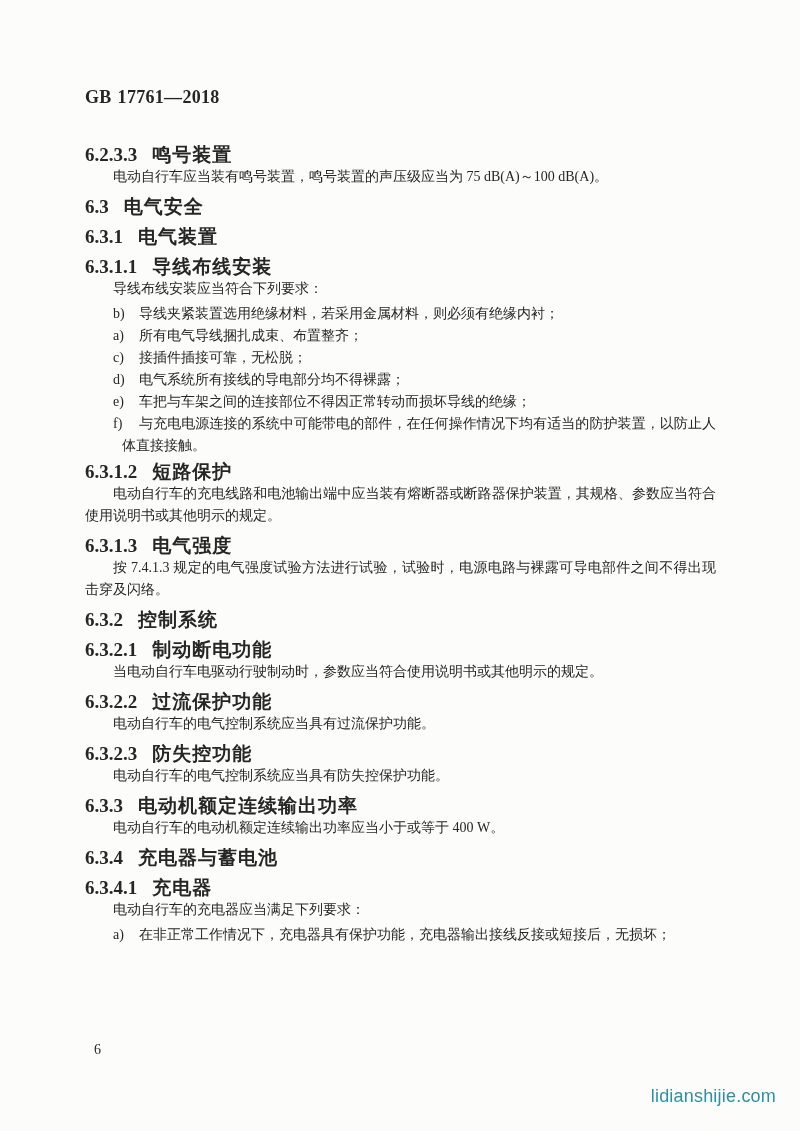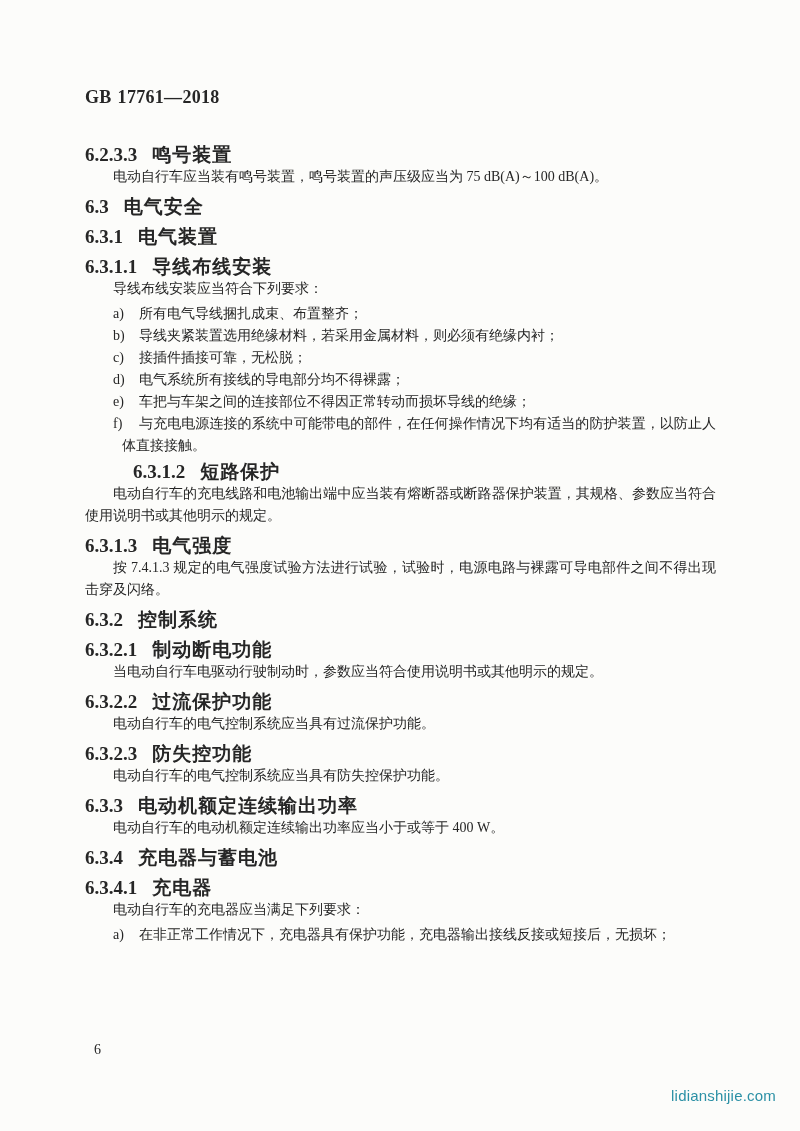--- a/index.html
+++ b/index.html
@@ -36,21 +36,21 @@
     font-family: "Liberation Serif", "DejaVu Serif", serif;
     margin-right: 15px;
     font-weight: 700;
   }
   .h .ttl {
     font-family: "Liberation Sans", "DejaVu Sans", sans-serif;
     letter-spacing: 1px;
     font-weight: 700;
   }
   .h-first { margin-top: 36px; }
-  .h-after-list { margin-top: 4px; margin-left: 48px; }
+  .h-after-list { margin-top: 4px; }
 
   .p {
     text-indent: 28px;
     text-align: justify;
   }
   .list { margin-top: 3px; }
   .li {
     padding-left: 37px;
     text-align: justify;
   }
@@ -65,21 +65,21 @@
     left: 94px;
     top: 1042px;
     font-size: 14px;
     line-height: 16px;
   }
   .watermark {
     position: absolute;
     right: 24px;
     top: 1085px;
     font-family: "Liberation Sans", "DejaVu Sans", sans-serif;
-    font-size: 15px;
+    font-size: 18px;
     line-height: 22px;
     letter-spacing: 0.2px;
   }
 </style>
 </head>
 <body>
 
 <div class="page">
 
   <div class="doc-header">
@@ -99,24 +99,24 @@
     <span class="num">6.3.1</span><span class="ttl">电气装置</span>
   </div>
 
   <div class="h">
     <span class="num">6.3.1.1</span><span class="ttl">导线布线安装</span>
   </div>
   <div class="p">导线布线安装应当符合下列要求：</div>
 
   <div class="list">
     <div class="li">
-      <span class="li-label">a)</span><span>所有电气导线捆扎成束、布置整齐；</span>
+      <span class="li-label">b)</span><span>导线夹紧装置选用绝缘材料，若采用金属材料，则必须有绝缘内衬；</span>
     </div>
     <div class="li">
-      <span class="li-label">b)</span><span>导线夹紧装置选用绝缘材料，若采用金属材料，则必须有绝缘内衬；</span>
+      <span class="li-label">a)</span><span>所有电气导线捆扎成束、布置整齐；</span>
     </div>
     <div class="li">
       <span class="li-label">c)</span><span>接插件插接可靠，无松脱；</span>
     </div>
     <div class="li">
       <span class="li-label">d)</span><span>电气系统所有接线的导电部分均不得裸露；</span>
     </div>
     <div class="li">
       <span class="li-label">e)</span><span>车把与车架之间的连接部位不得因正常转动而损坏导线的绝缘；</span>
     </div>

